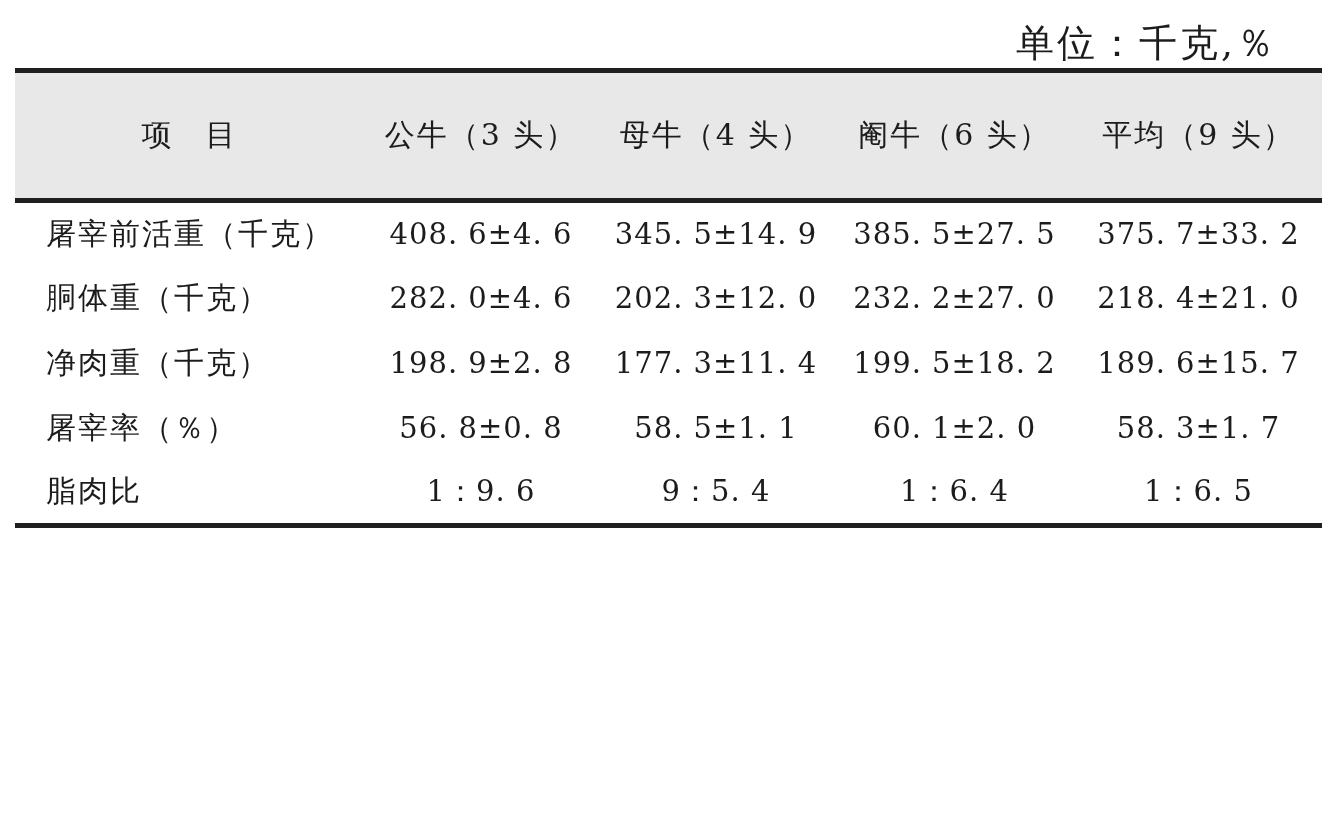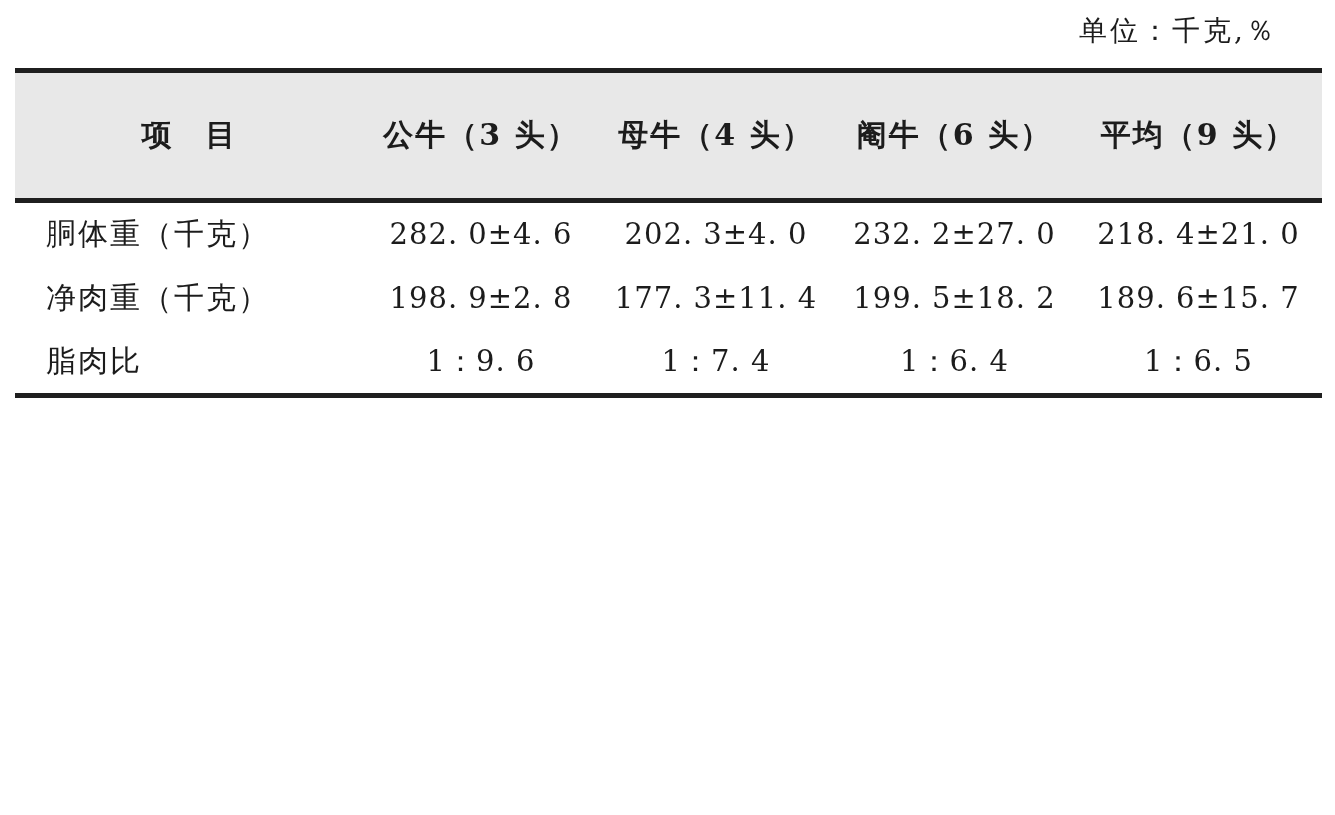--- a/index.html
+++ b/index.html
@@ -11,42 +11,42 @@
   }
   .page {
     position: relative;
     width: 1335px;
     height: 815px;
     background: #ffffff;
     overflow: hidden;
   }
   .unit-note {
     position: absolute;
-    top: 12px;
+    top: 18px;
     right: 58px;
-    font-size: 28px;
+    font-size: 38px;
     letter-spacing: 3px;
     white-space: nowrap;
   }
   table.data-table {
     position: absolute;
     left: 15px;
     top: 68px;
     width: 1307px;
     border-collapse: collapse;
     table-layout: fixed;
     border-top: 5px solid #1f1f1f;
     border-bottom: 5px solid #1f1f1f;
   }
   thead tr {
     height: 130px;
     background: #e8e8e8;
   }
   thead th {
-    font-weight: bold;
+    font-weight: normal;
     font-size: 30px;
     letter-spacing: 2px;
     text-align: center;
     border-bottom: 5px solid #1f1f1f;
     padding: 0;
     white-space: nowrap;
   }
   tbody tr { height: 65px; }
   tbody td {
     padding: 0;
@@ -81,36 +81,50 @@
       <tr>
         <th>项　目</th>
         <th>公牛（3 头）</th>
         <th>母牛（4 头）</th>
         <th>阉牛（6 头）</th>
         <th>平均（9 头）</th>
       </tr>
     </thead>
     <tbody>
       <tr>
+        <td class="row-label">屠宰前活重（千克）</td>
+        <td>408. 6±4. 6</td>
+        <td>345. 5±14. 9</td>
+        <td>385. 5±27. 5</td>
+        <td>375. 7±33. 2</td>
+      </tr>
+      <tr>
         <td class="row-label">胴体重（千克）</td>
         <td>282. 0±4. 6</td>
-        <td>202. 3±4. 0</td>
+        <td>202. 3±12. 0</td>
         <td>232. 2±27. 0</td>
         <td>218. 4±21. 0</td>
       </tr>
       <tr>
         <td class="row-label">净肉重（千克）</td>
         <td>198. 9±2. 8</td>
         <td>177. 3±11. 4</td>
         <td>199. 5±18. 2</td>
         <td>189. 6±15. 7</td>
       </tr>
       <tr>
+        <td class="row-label">屠宰率（％）</td>
+        <td>56. 8±0. 8</td>
+        <td>58. 5±1. 1</td>
+        <td>60. 1±2. 0</td>
+        <td>58. 3±1. 7</td>
+      </tr>
+      <tr>
         <td class="row-label">脂肉比</td>
         <td>1：9. 6</td>
-        <td>1：7. 4</td>
+        <td>9：5. 4</td>
         <td>1：6. 4</td>
         <td>1：6. 5</td>
       </tr>
     </tbody>
   </table>
 
 </div>
 
 </body></html>

